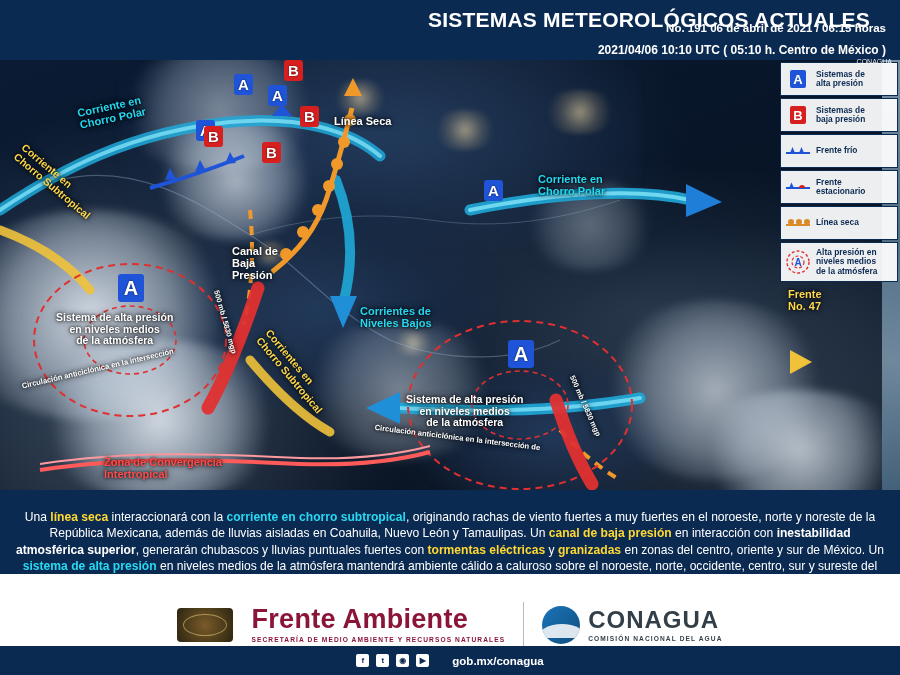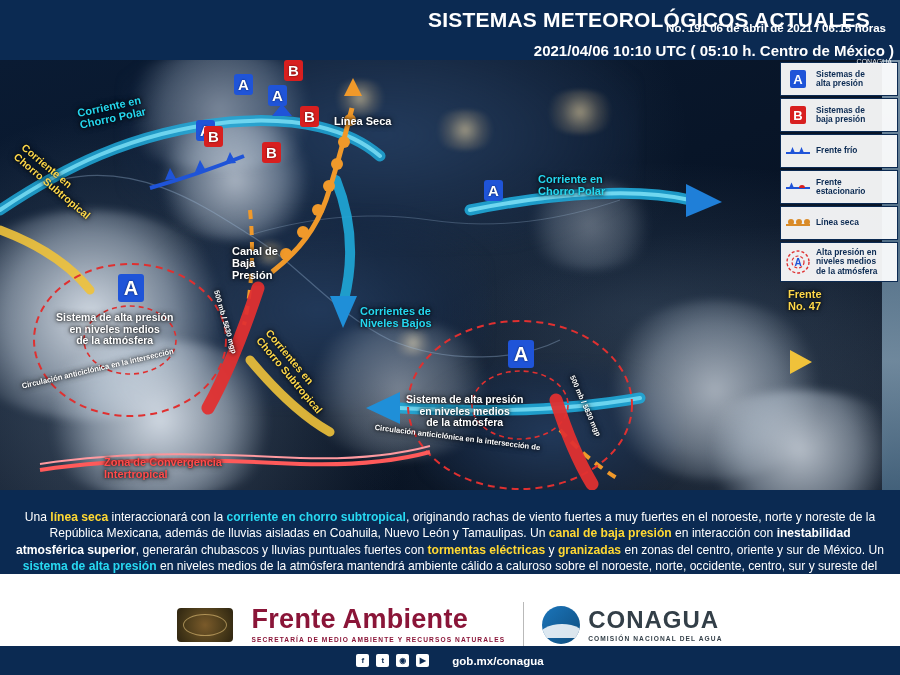--- a/index.html
+++ b/index.html
@@ -22,21 +22,21 @@
   .header-title {
     color:#ffffff; font-size:21px; font-weight:bold; letter-spacing:0.2px;
     padding-right:30px; white-space:nowrap;
   }
   .subheader {
     position:absolute; left:0; top:40px; width:900px; height:20px;
     background:#0b2a52;
     display:flex; align-items:center; justify-content:flex-end;
   }
   .subheader-text {
-    color:#ffffff; font-size:15px; padding-right:6px; white-space:nowrap;
+    color:#ffffff; font-size:12px; padding-right:14px; white-space:nowrap;
     font-weight:bold;
   }
 
   
   .map {
     position:absolute; left:0; top:60px; width:900px; height:430px;
     background:#061020;
     overflow:hidden;
   }
   

